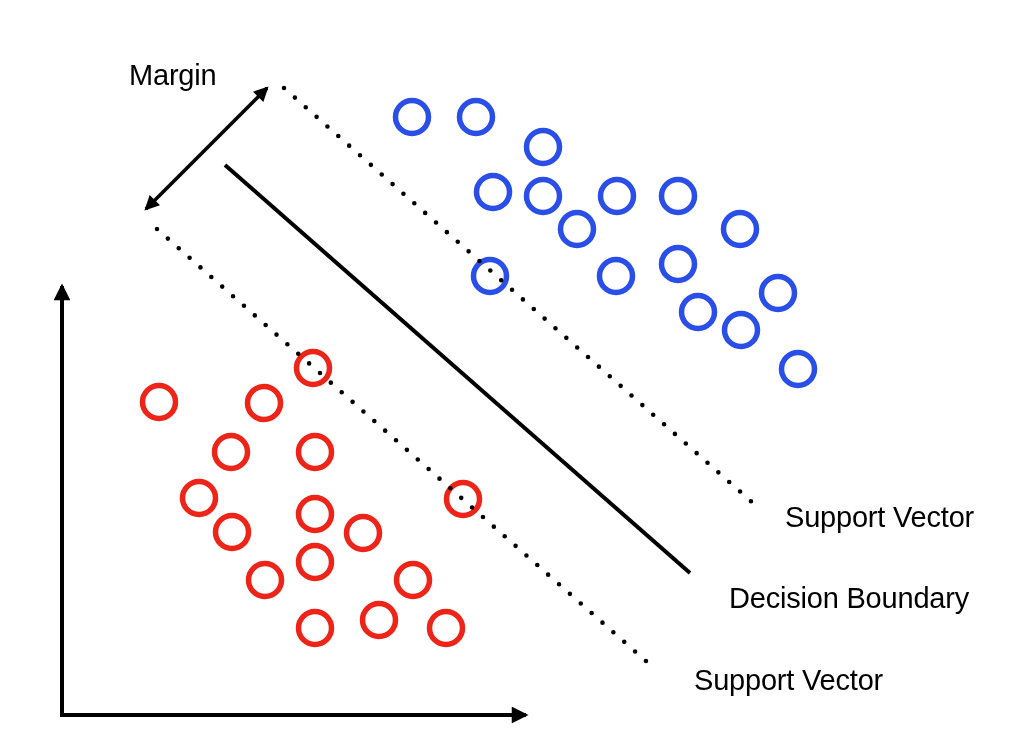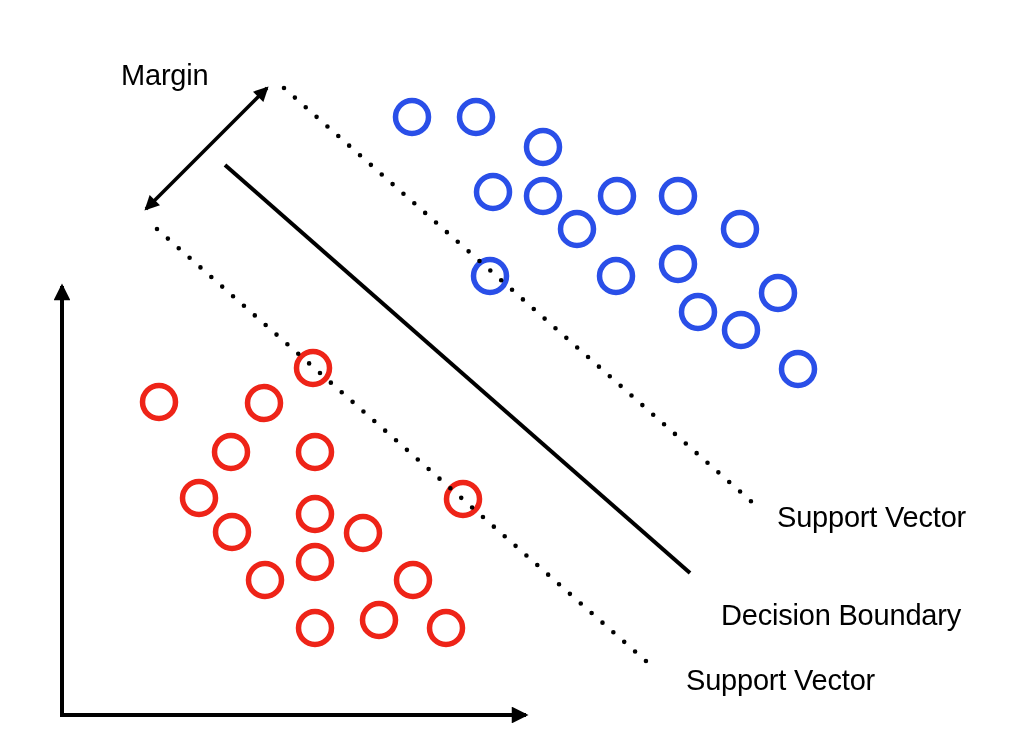--- a/index.html
+++ b/index.html
@@ -22,24 +22,25 @@
     width: 1024px;
     height: 756px;
   }
   .lbl {
     position: absolute;
     color: #000000;
     font-size: 29px;
     line-height: 30px;
     white-space: nowrap;
     letter-spacing: -0.2px;
+    margin-left: 8px;
   }
   .lbl-margin            { left: 121px; top: 60px;  }
   .lbl-sv-top            { left: 777px; top: 502px; }
-  .lbl-decision-boundary { left: 721px; top: 600px; }
+  .lbl-decision-boundary { left: 721px; top: 583px; }
   .lbl-sv-bottom         { left: 686px; top: 665px; }
 </style>
 </head>
 <body>
 
 <div class="stage">
 
   <svg viewBox="0 0 1024 756" xmlns="http://www.w3.org/2000/svg">
     <defs>
       <marker id="ah" viewBox="0 0 10 10" refX="8.5" refY="5" markerWidth="4.6" markerHeight="4.2" orient="auto-start-reverse" markerUnits="strokeWidth">

